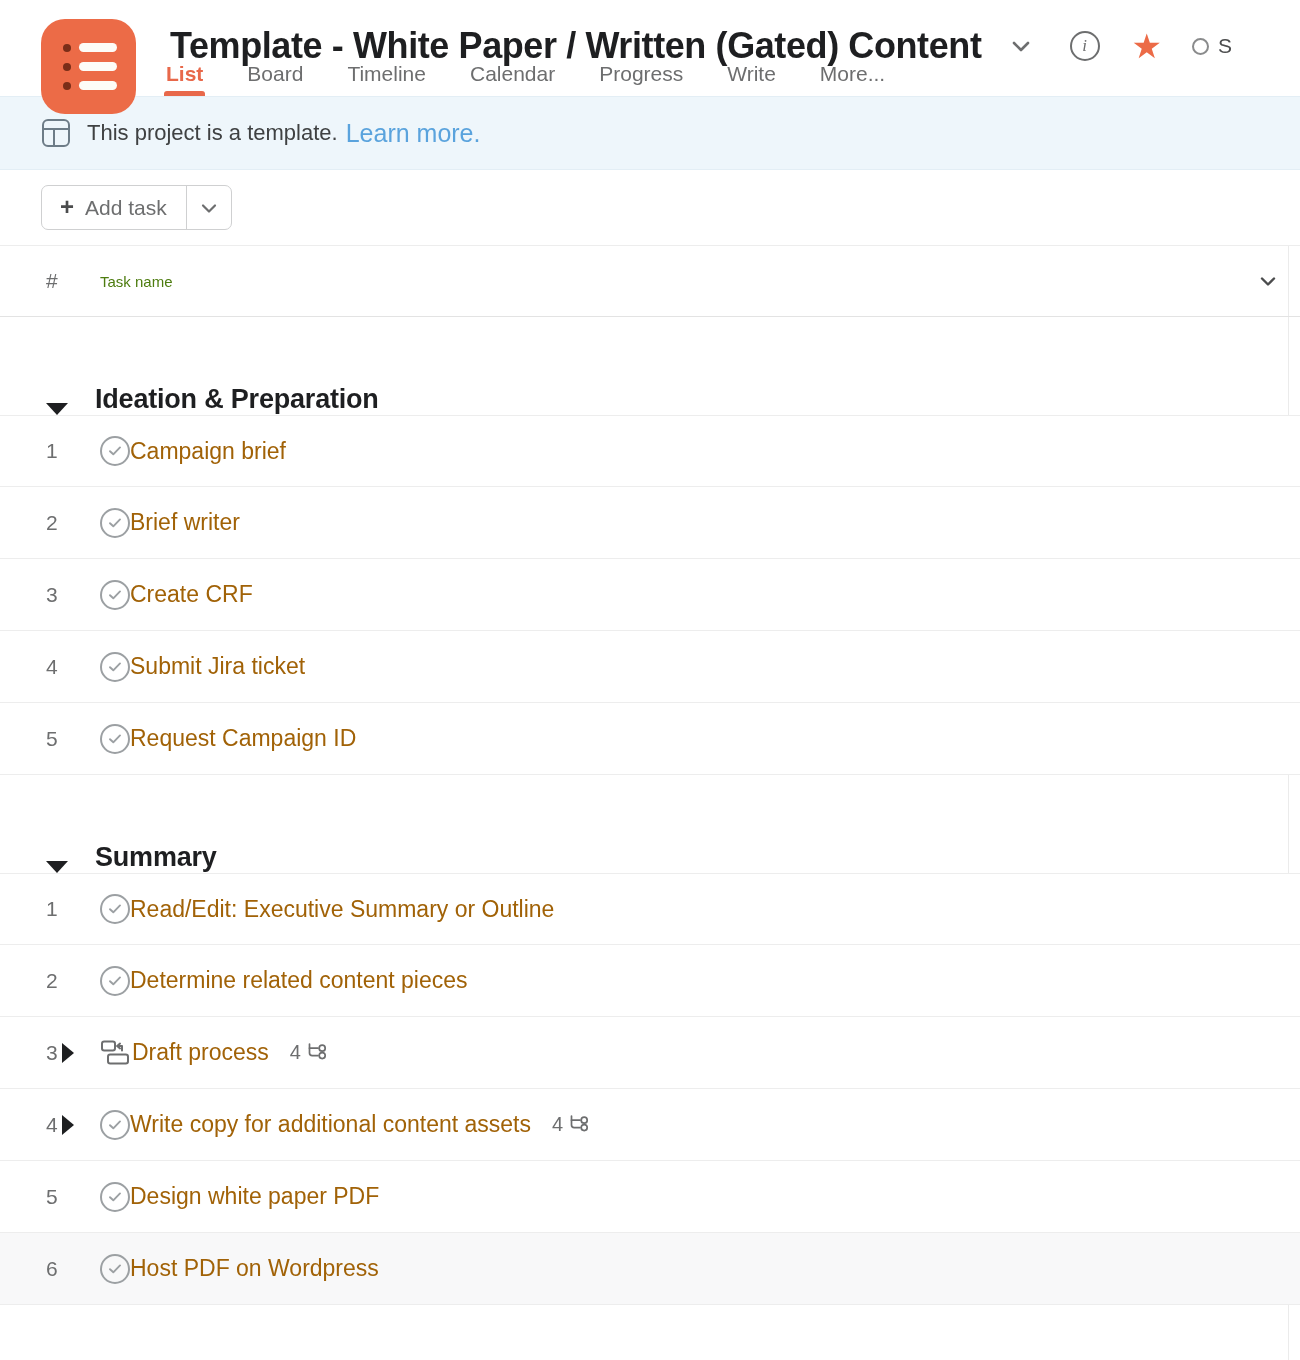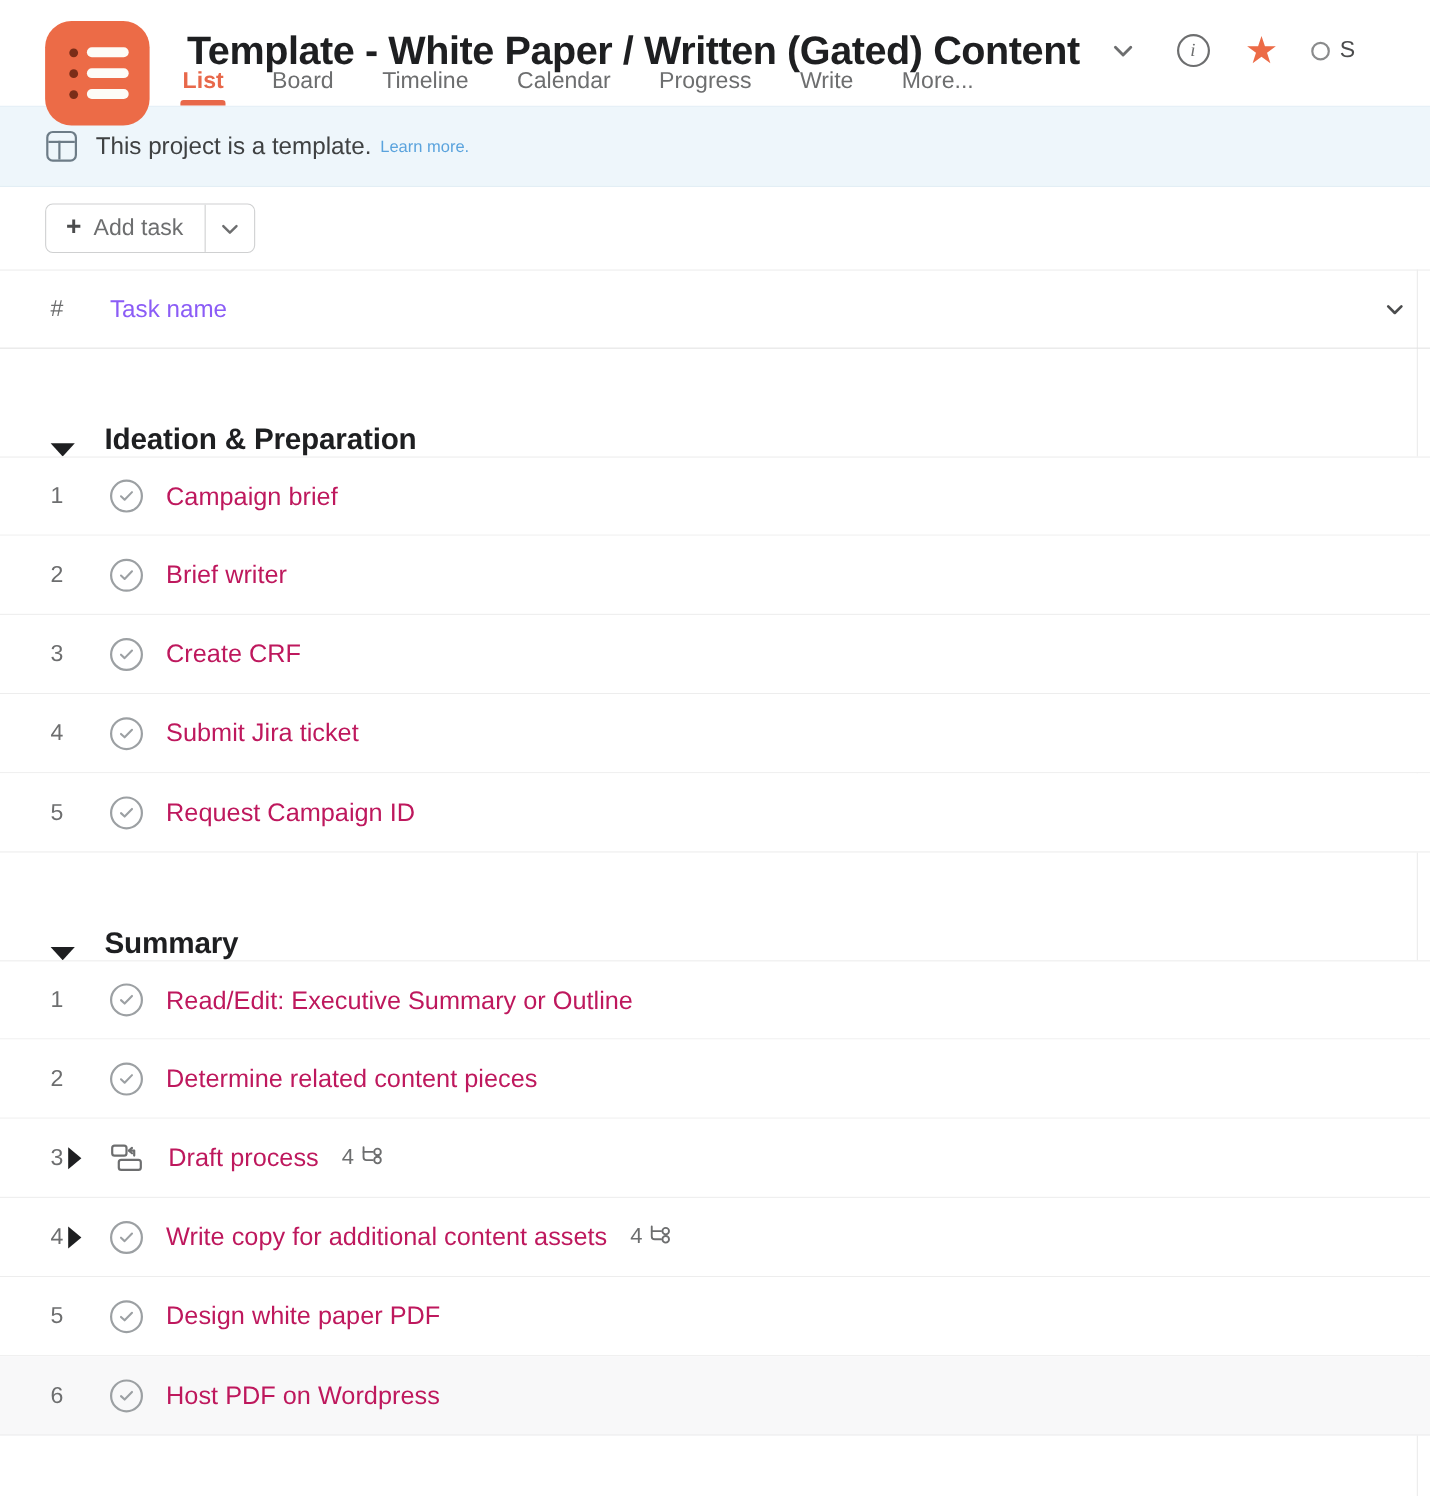--- a/index.html
+++ b/index.html
@@ -154,21 +154,21 @@
     position: absolute;
     left: 9px; top: 7px; bottom: 0;
     width: 2px;
     background: #6d7c87;
   }
   .banner-text {
     font-size: 22px;
     color: #3f4142;
   }
   .banner-link {
-    font-size: 15px;
+    font-size: 25px;
     color: #5aa3dd;
     margin-left: 7px;
   }
 
   
   .toolbar {
     height: 75px;
     display: flex;
     align-items: center;
     padding-left: 41px;
@@ -215,22 +215,22 @@
     border-bottom: 1px solid #e3e3e3;
     position: relative;
   }
   .th-num {
     width: 100px;
     padding-left: 46px;
     font-size: 21px;
     color: #6d6e6f;
   }
   .th-name {
-    font-size: 22px;
-    color: #8b5cf6;
+    font-size: 15px;
+    color: #4d7c0f;
   }
   .th-caret {
     position: absolute;
     right: 12px;
     width: 40px;
     display: flex; align-items: center; justify-content: center;
     color: #4b4c4d;
   }
 
   .section-head {
@@ -287,22 +287,21 @@
   .check-circle {
     width: 30px; height: 30px;
     border: 2px solid #9ca0a3;
     border-radius: 50%;
     flex: none;
     display: flex; align-items: center; justify-content: center;
   }
   .approval-icon { width: 32px; height: 28px; flex: none; }
   .row-title {
     font-size: 23px;
-    color: #be185d;
-    margin-left: 21px;
+    color: #a16207;
     white-space: nowrap;
   }
   .subtask-badge {
     display: flex;
     align-items: center;
     gap: 5px;
     margin-left: 21px;
     color: #6d6e6f;
   }
   .subtask-count { font-size: 20px; color: #6d6e6f; }

